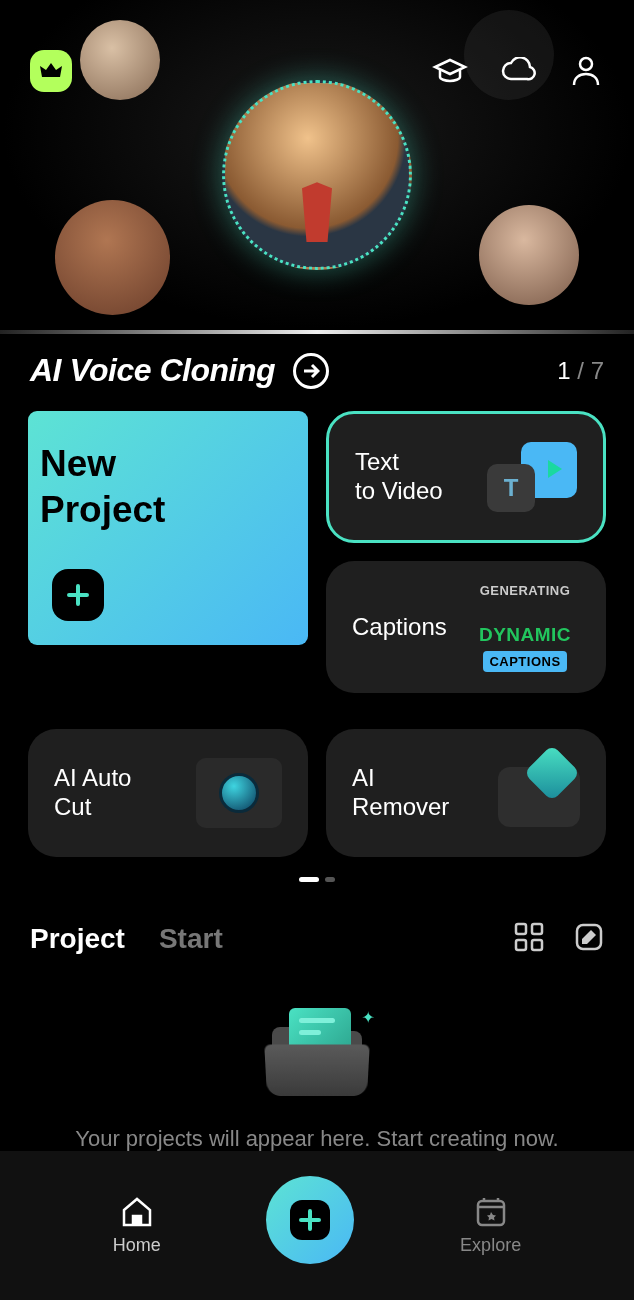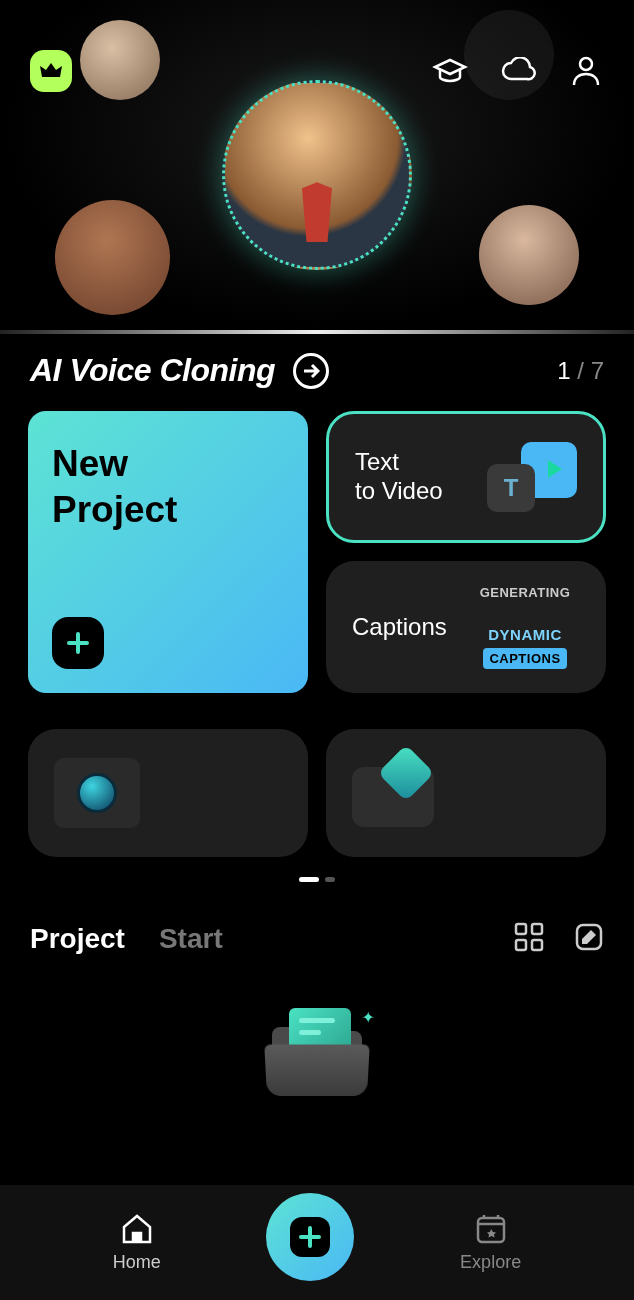--- a/index.html
+++ b/index.html
@@ -163,24 +163,24 @@
 }
 
 .cards-row1 {
   display: grid;
   grid-template-columns: 280px 1fr;
   gap: 18px;
 }
 
 .new-project {
   grid-row: span 2;
-  height: 282px;
+  height: 234px;
   background: linear-gradient(135deg, #5de3d4 0%, #4ab8f5 100%);
-  border-radius: 18px;
-  padding: 30px 24px;
+  border-radius: 9px;
+  padding: 30px 12px;
   color: #000;
   position: relative;
 }
 
 .new-project .title {
   font-size: 37px;
   font-weight: 700;
   line-height: 1.25;
 }
 
@@ -230,21 +230,21 @@
 
 
 .captions-icon {
   display: flex;
   flex-direction: column;
   gap: 5px;
   width: 110px;
   align-items: center;
 }
 .captions-icon .line1 { font-size: 13px; font-weight: 700; color: #ccc; letter-spacing: 0.5px; }
-.captions-icon .line2 { font-size: 15px; font-weight: 700; color: #7dd3fc; letter-spacing: 0.5px; margin-top: 21px; }
+.captions-icon .line2 { font-size: 19px; font-weight: 700; color: #22c55e; letter-spacing: 0.5px; margin-top: 21px; }
 .captions-icon .line3 {
   font-size: 13px; font-weight: 700; color: #000;
   background: #4ab8f5; padding: 3px 6px; border-radius: 4px;
   letter-spacing: 0.5px;
 }
 
 
 .ttv-icon {
   position: relative;
   width: 90px;
@@ -388,21 +388,21 @@
   color: #888;
   text-align: center;
 }
 
 
 .bottom-nav {
   position: absolute;
   bottom: 0;
   left: 0;
   right: 0;
-  height: 115px;
+  height: 149px;
   background: rgba(18, 18, 18, 0.96);
   display: flex;
   align-items: center;
   justify-content: space-around;
   padding: 0 60px;
 }
 
 .nav-item {
   display: flex;
   flex-direction: column;
@@ -508,26 +508,28 @@
         <div class="captions-icon">
           <div class="line1">GENERATING</div>
           <div class="line2">DYNAMIC</div>
           <div class="line3">CAPTIONS</div>
         </div>
       </div>
     </div>
   </div>
   <div class="cards-row2">
     <div class="small-card row2">
+      <div class="label"><span style="white-space:pre-line">AI Auto<br>Cut</span></div>
       <div class="autocut-icon">
         <div class="tiles"></div>
         <div class="robot"></div>
       </div>
     </div>
     <div class="small-card row2">
+      <div class="label"><span style="white-space:pre-line">AI<br>Remover</span></div>
       <div class="remover-icon">
         <div class="base"></div>
         <div class="eraser"></div>
       </div>
     </div>
   </div>
   <div class="dot-indicator">
     <div class="dot"></div>
     <div class="dot inactive"></div>
   </div>
@@ -557,20 +559,21 @@
 </div>
 
 <div class="empty-state">
   <div class="folder-icon">
     <div class="flap"></div>
     <div class="back"></div>
     <div class="doc"></div>
     <div class="front"></div>
     <div class="spark">✦</div>
   </div>
+  <div class="empty-text">Your projects will appear here. Start creating now.</div>
 </div>
 
 <div class="bottom-nav">
   <div class="nav-item">
     <svg width="34" height="34" viewBox="0 0 34 34" fill="none" stroke="#fff" stroke-width="2.5">
         <path d="M4 15 L17 4 L30 15 V30 H4 Z"></path>
         <path d="M13 30v-9h8v9" fill="#fff"></path>
       </svg>
     <span>Home</span>
   </div>

